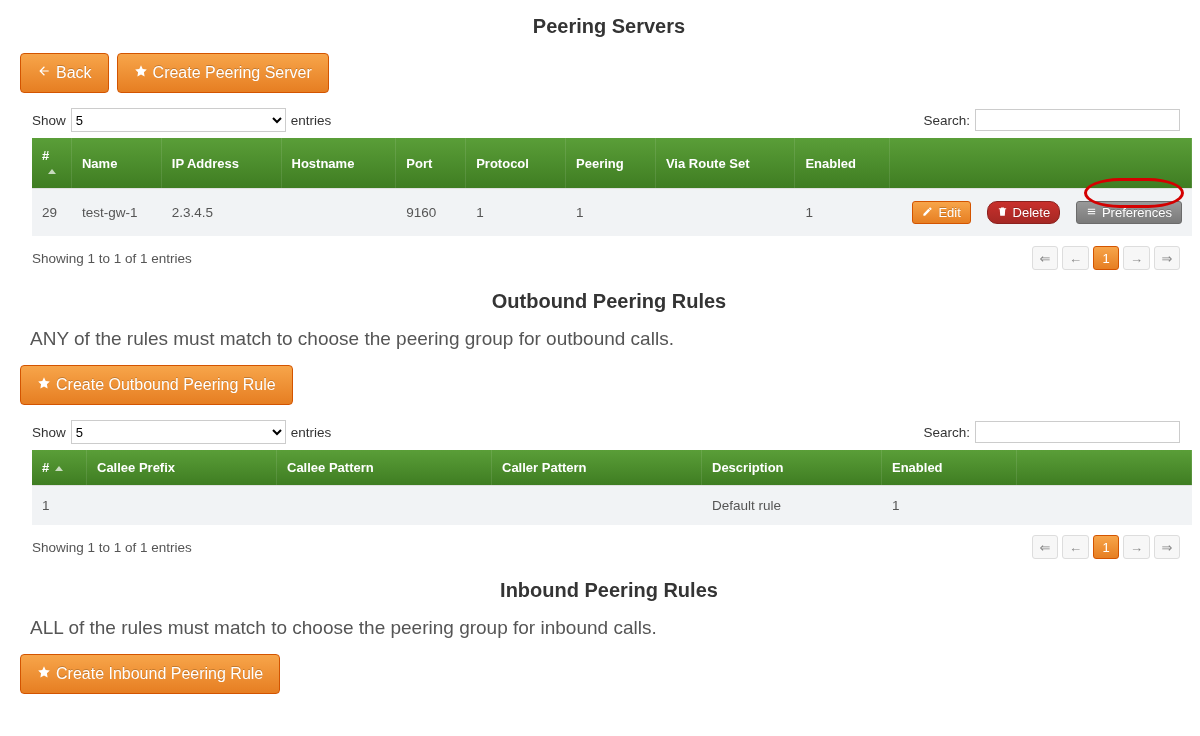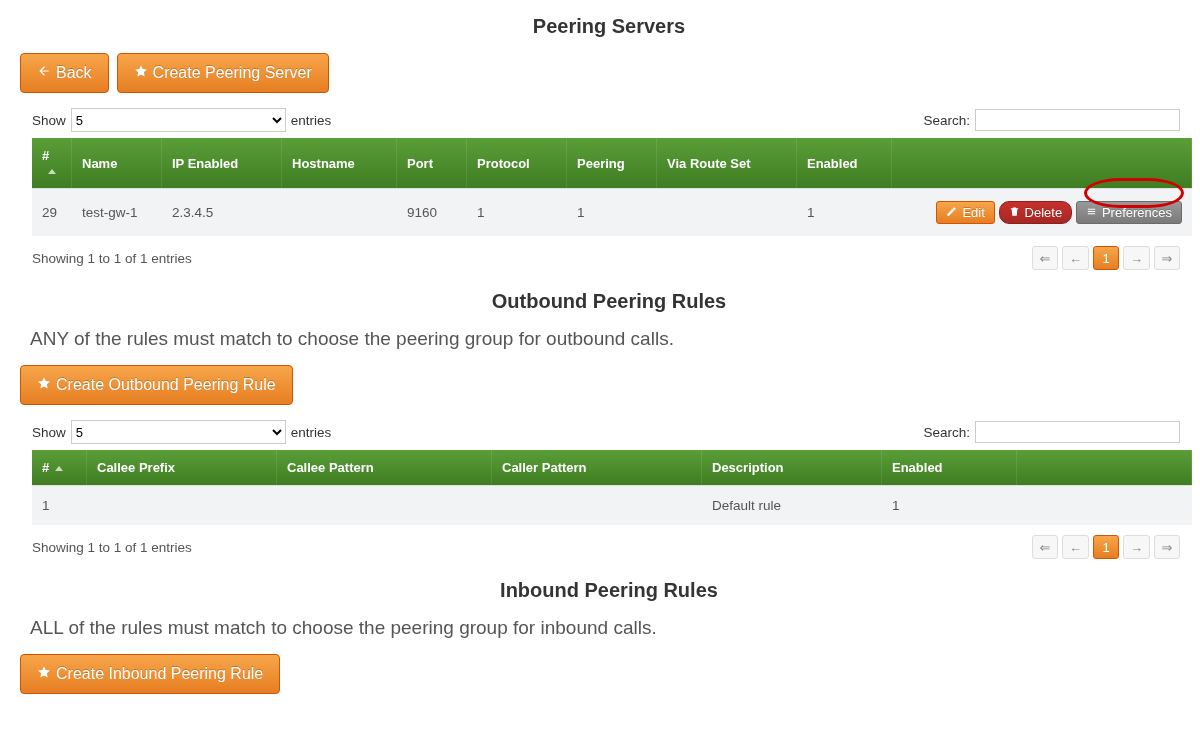--- a/index.html
+++ b/index.html
@@ -118,21 +118,21 @@
     background: #f1f3f5;
     padding: 12px 10px;
     font-size: 13.5px;
     color: #555;
     border-top: 1px solid #e0e0e0;
   }
   .actions-cell {
     text-align: right;
     white-space: nowrap;
   }
-  .actions-cell .btn { margin-left: 0; }
+  .actions-cell .btn { margin-left: 12px; }
   .table-footer {
     display: flex;
     justify-content: space-between;
     align-items: center;
     margin: 10px 10px 20px 22px;
     font-size: 13.5px;
     color: #555;
   }
   .pagination {
     display: flex;
@@ -207,21 +207,21 @@
       <input class="search" type="text" value="" style="">
     </div>
   </div>
 
   <div class="rel-wrap">
   <table>
     <thead>
       <tr>
         <th class="sort-asc" style="width:40px"><span>#</span><span class="sort-caret"></span></th>
         <th style="width:90px">Name</th>
-        <th style="width:120px">IP Enabled</th>
+        <th style="width:120px">IP Address</th>
         <th style="width:115px">Hostname</th>
         <th style="width:70px">Port</th>
         <th style="width:100px">Protocol</th>
         <th style="width:90px">Peering</th>
         <th style="width:140px">Via Route Set</th>
         <th style="width:95px">Enabled</th>
         <th></th>
       </tr>
     </thead>
     <tbody>

